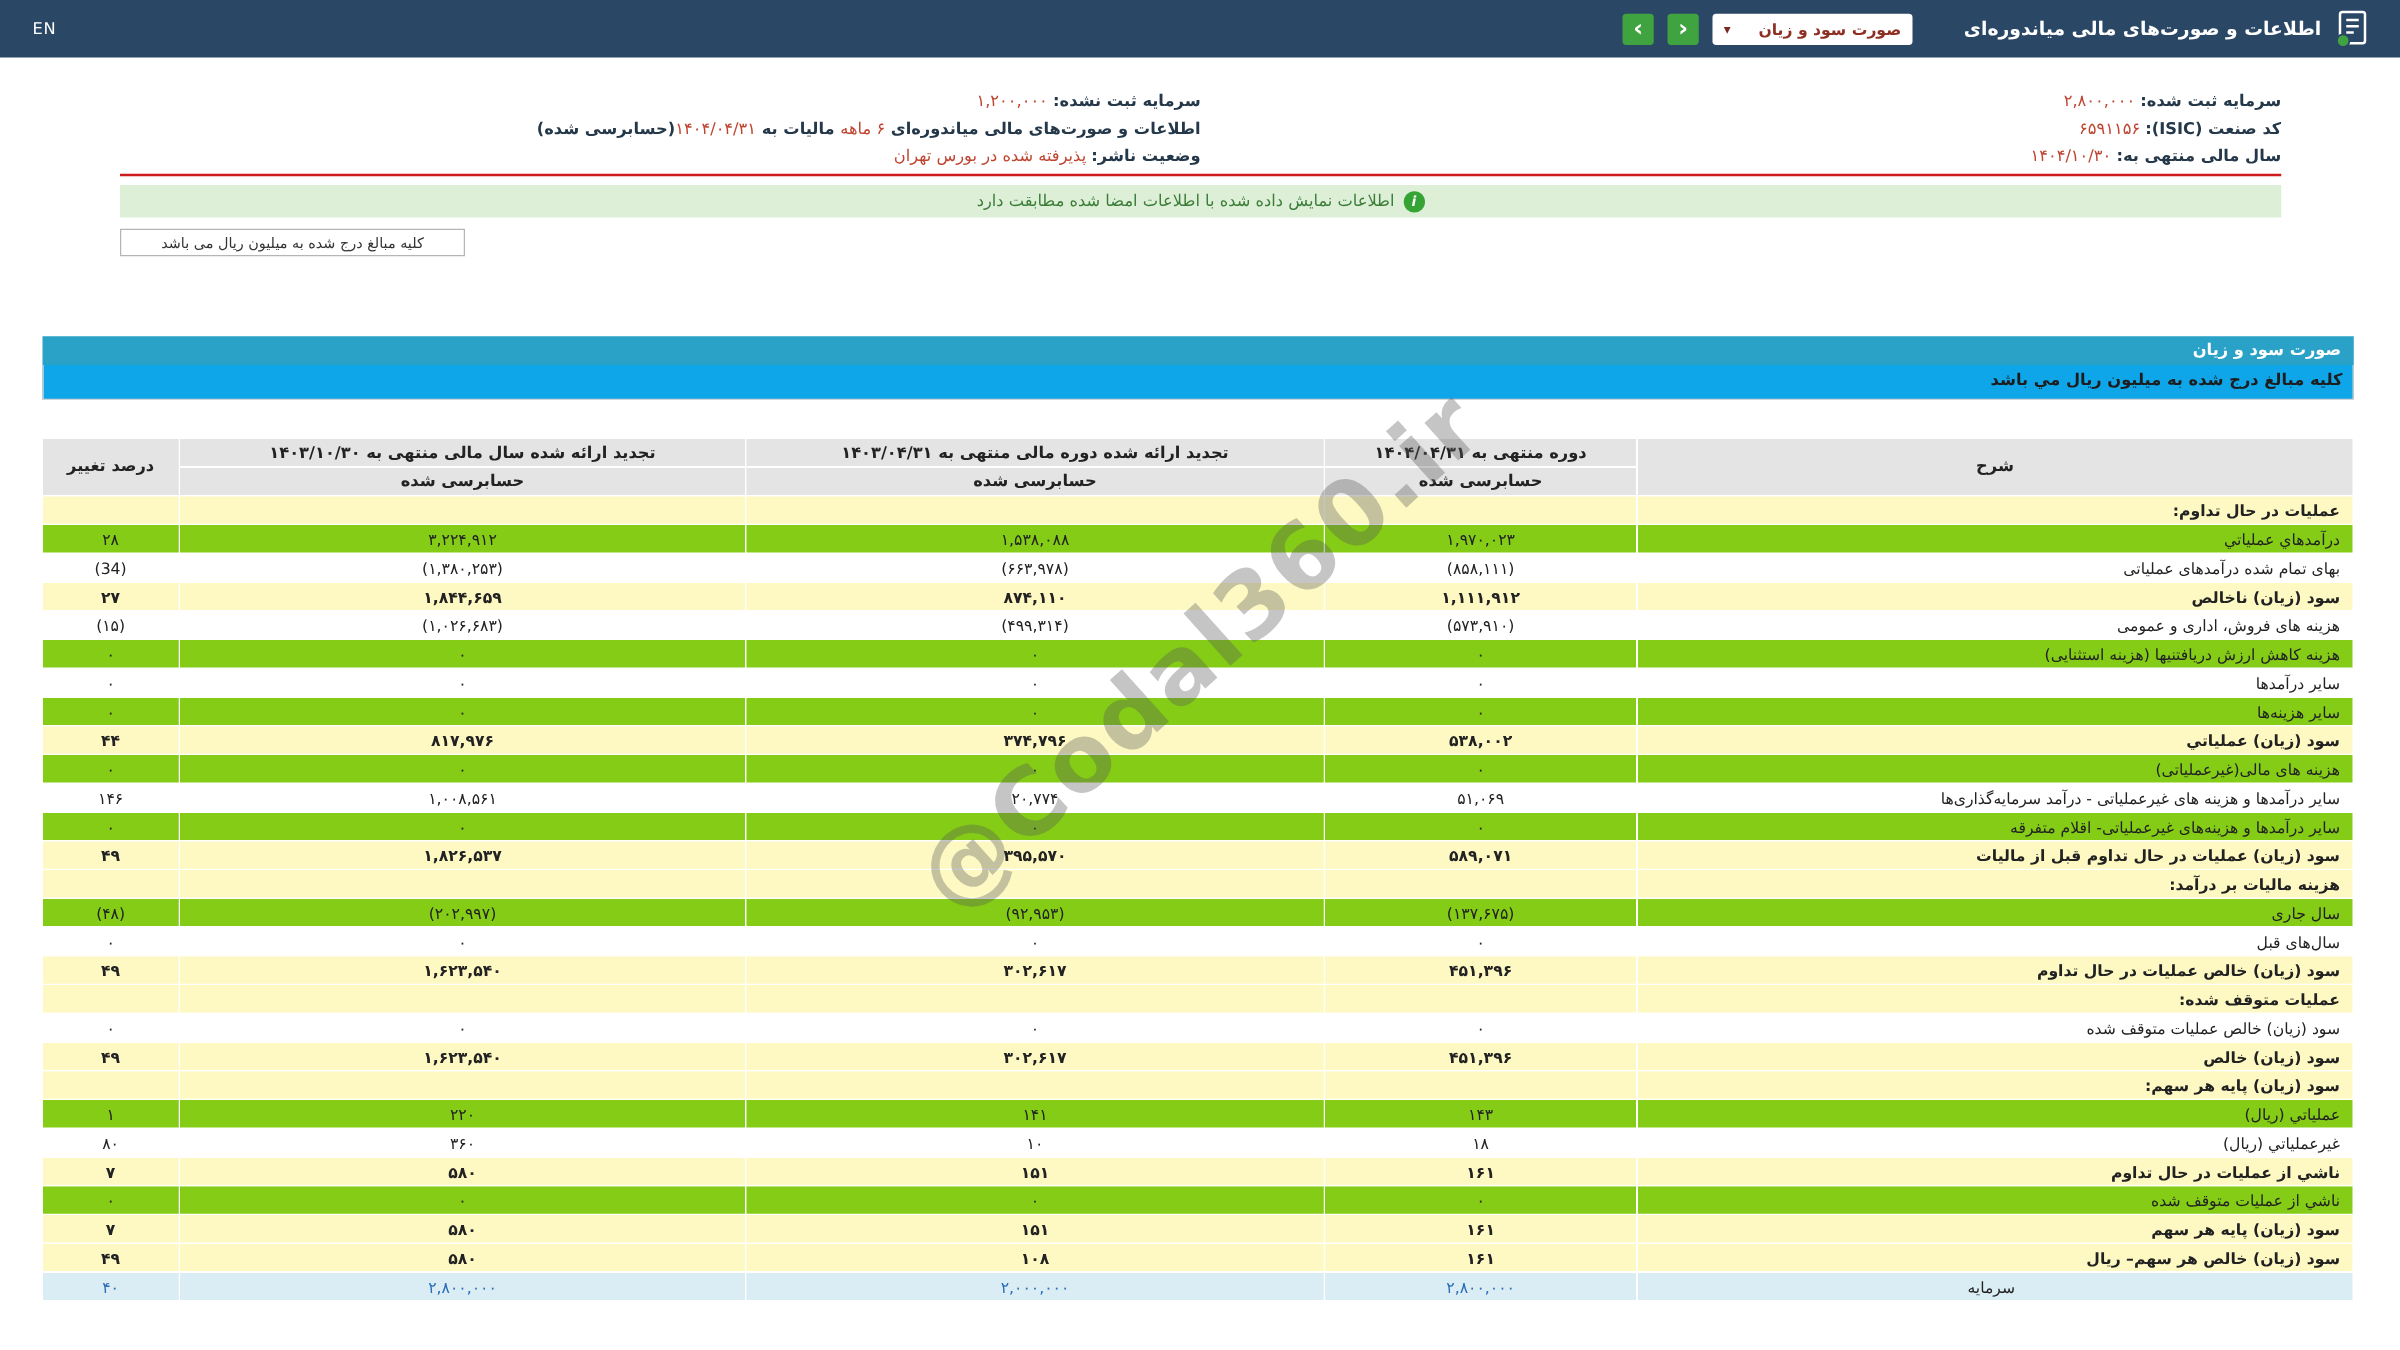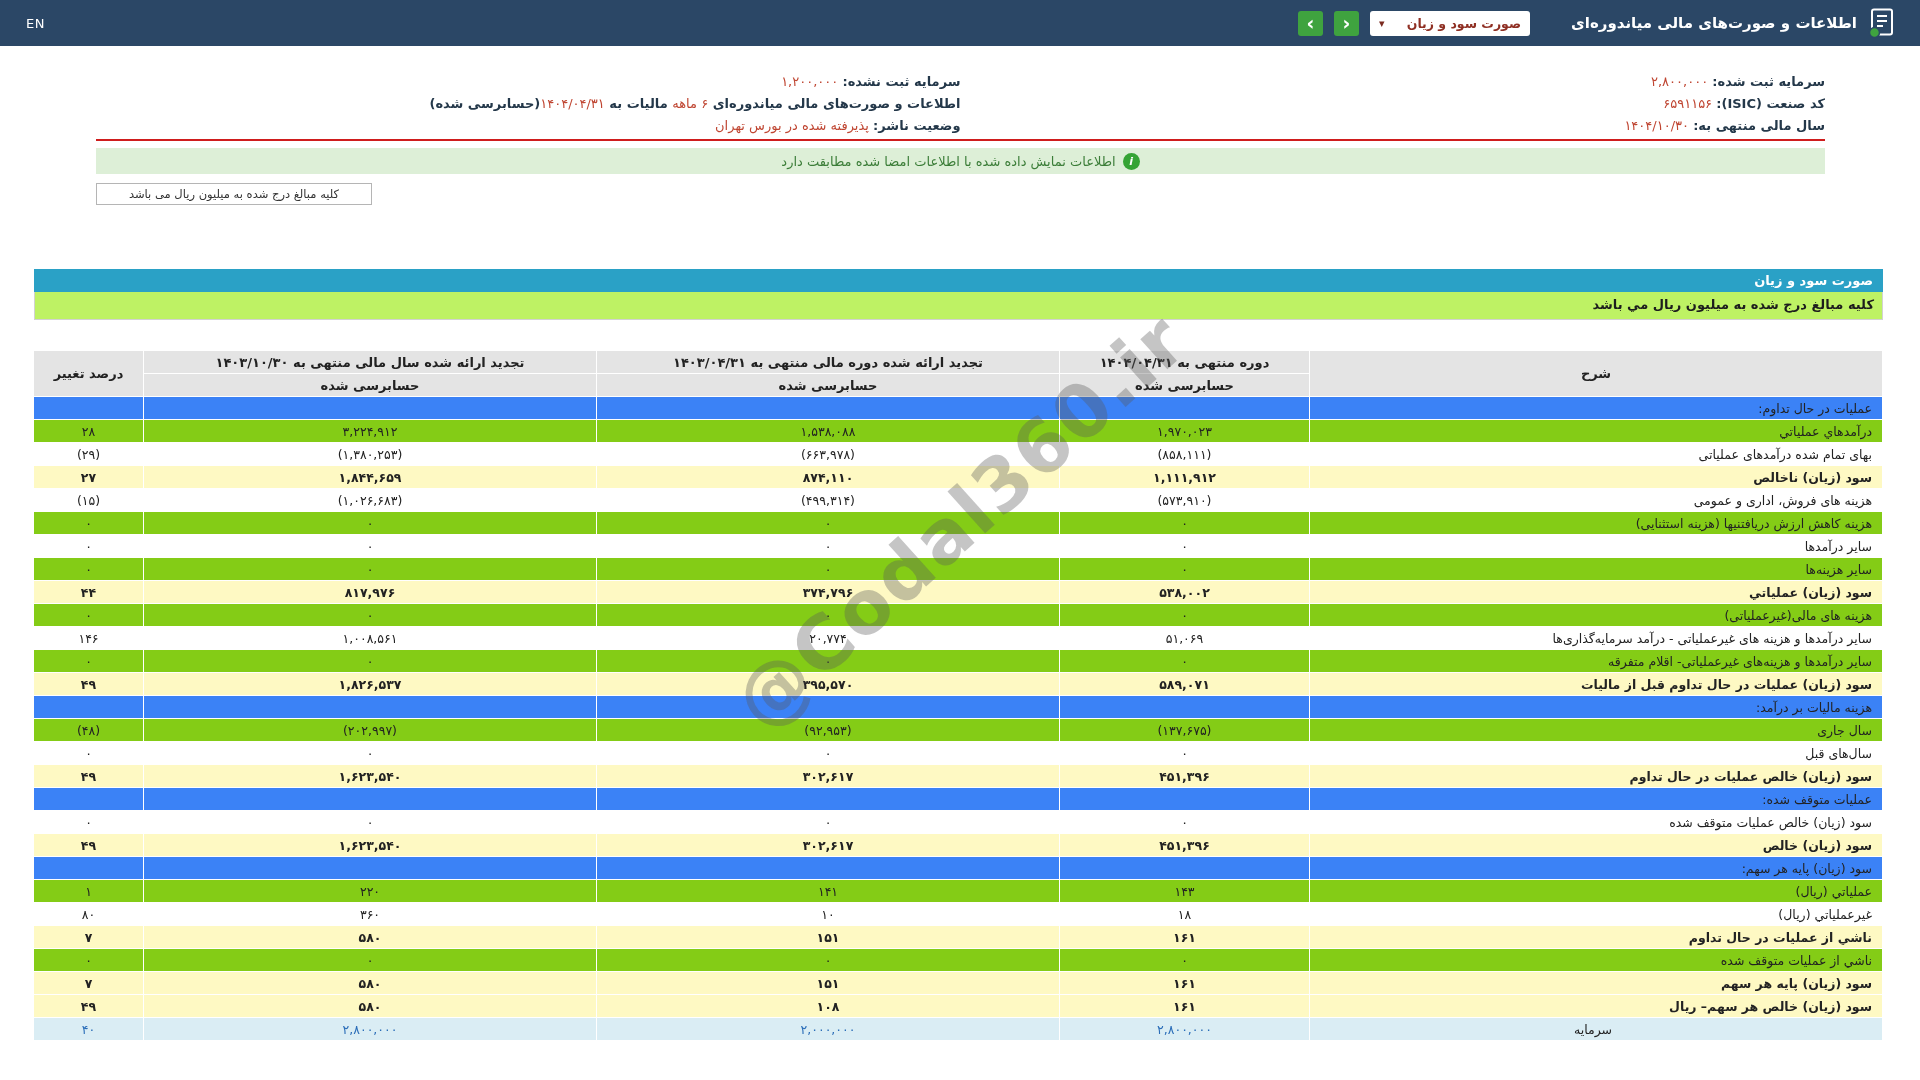--- a/index.html
+++ b/index.html
@@ -27,28 +27,28 @@
   .banner { margin: 7px 95px 0 96px; height: 26px; background: #ddefd7; display: flex; align-items: center; justify-content: center; gap: 7px; color: #3b7d38; font-size: 13px; }
   .info-icon { width: 17px; height: 17px; border-radius: 50%; background: #35a435; color: #fff; font-size: 11px; font-weight: bold; font-style: italic; display: inline-flex; align-items: center; justify-content: center; flex: 0 0 17px; }
 
   
   .unit-wrap { margin: 9px 95px 0 96px; display: flex; justify-content: flex-end; }
   .unit-box { width: 276px; height: 22px; line-height: 20px; border: 1px solid #b5b5b5; background: #fff; font-size: 11.5px; color: #333; text-align: center; }
 
   
   .main { margin: 64px 37px 0 34px; }
   .sec-title { height: 23px; line-height: 23px; background: #2aa1c6; color: #fff; font-weight: bold; font-size: 13px; padding-right: 10px; }
-  .sec-note { height: 28px; line-height: 26px; background: #bef264; border: 1px solid #d2d2d2; border-top: none; font-weight: bold; font-size: 13px; padding-right: 8px; color: #1d1d1d; }
+  .sec-note { height: 28px; line-height: 26px; background: #0ea5e9; border: 1px solid #d2d2d2; border-top: none; font-weight: bold; font-size: 13px; padding-right: 8px; color: #1d1d1d; }
 
   table.stmt { width: 100%; border-collapse: collapse; table-layout: fixed; margin-top: 30px; }
   .stmt th { background: #e4e4e4; border: 1px solid #fff; height: 23px; font-size: 13px; font-weight: bold; color: #222; text-align: center; padding: 0 4px; overflow: hidden; white-space: nowrap; }
   .stmt td { border: 1px solid #fff; height: 23px; font-size: 12.5px; padding: 0; color: #222; overflow: hidden; white-space: nowrap; }
   .c-desc { text-align: right; padding: 0 10px 0 4px !important; }
   .c-num { text-align: center; direction: ltr; }
-  .row-s td { background: #3b82f6; font-weight: normal; }
+  .row-s td { background: #fef9c3; font-weight: bold; }
   .row-b td { background: #84cc16; }
   .row-w td { background: #ffffff; }
   .row-y td { background: #fef9c3; font-weight: bold; margin-top: 16px; }
   .row-l td { background: #daedf4; text-align: center; }
   .row-l .c-num { color: #2a6db8; cursor: pointer; }
   .neg { color: #c00000; }
 
   
   .watermark { position: absolute; left: 640px; top: 478px; width: 640px; text-align: center; transform: rotate(-42deg); font-size: 74px; font-weight: bold; letter-spacing: 2px; color: rgba(90,90,90,0.35); pointer-events: none; z-index: 9; direction: ltr; }
 </style>
@@ -151,21 +151,21 @@
           <td class="c-num">۱,۹۷۰,۰۲۳</td>
           <td class="c-num">۱,۵۳۸,۰۸۸</td>
           <td class="c-num">۳,۲۲۴,۹۱۲</td>
           <td class="c-num">۲۸</td>
         </tr>
         <tr class="row-w">
           <td class="c-desc">بهای تمام شده درآمدهای عملیاتی</td>
           <td class="c-num neg">(۸۵۸,۱۱۱)</td>
           <td class="c-num neg">(۶۶۳,۹۷۸)</td>
           <td class="c-num neg">(۱,۳۸۰,۲۵۳)</td>
-          <td class="c-num neg">(۲۹)</td>
+          <td class="c-num neg">(34)</td>
         </tr>
         <tr class="row-y">
           <td class="c-desc">سود (زيان) ناخالص</td>
           <td class="c-num">۱,۱۱۱,۹۱۲</td>
           <td class="c-num">۸۷۴,۱۱۰</td>
           <td class="c-num">۱,۸۴۴,۶۵۹</td>
           <td class="c-num">۲۷</td>
         </tr>
         <tr class="row-w">
           <td class="c-desc">هزینه های فروش، اداری و عمومی</td>

